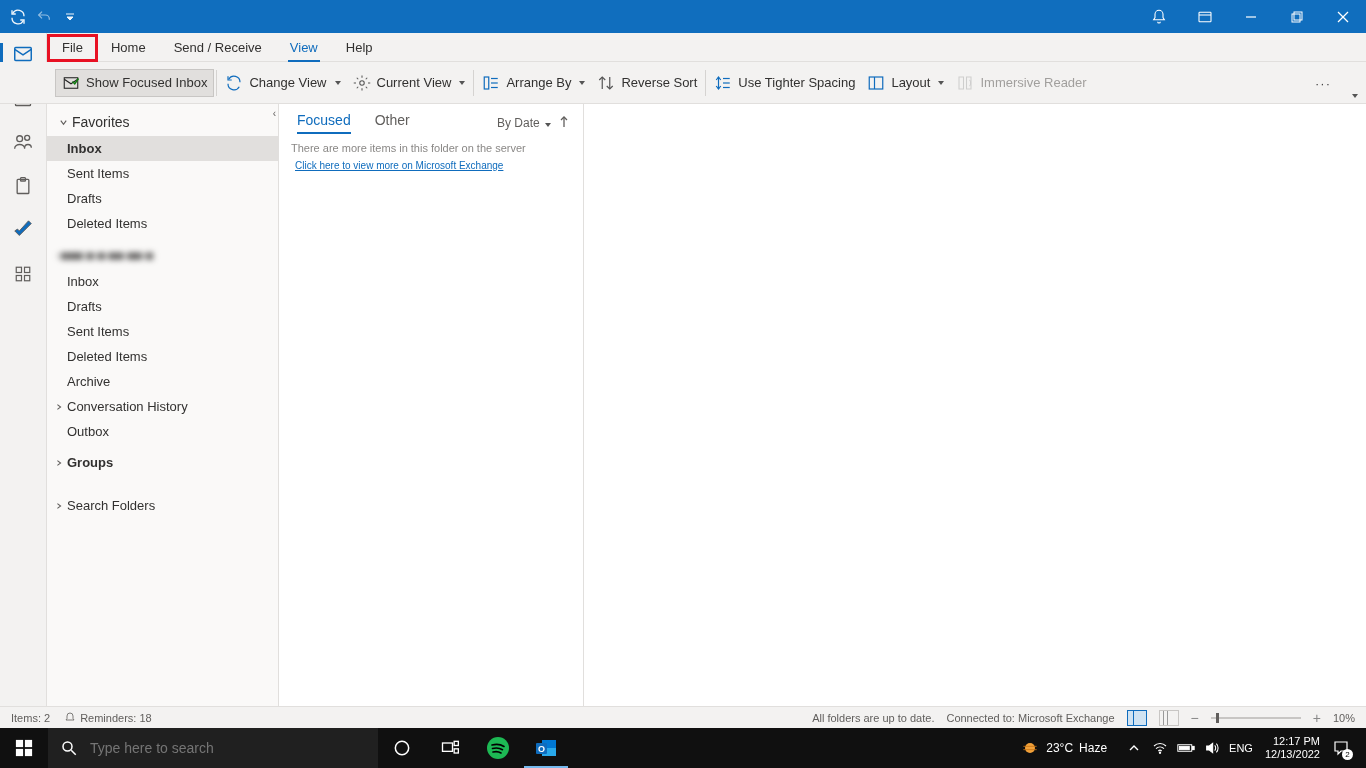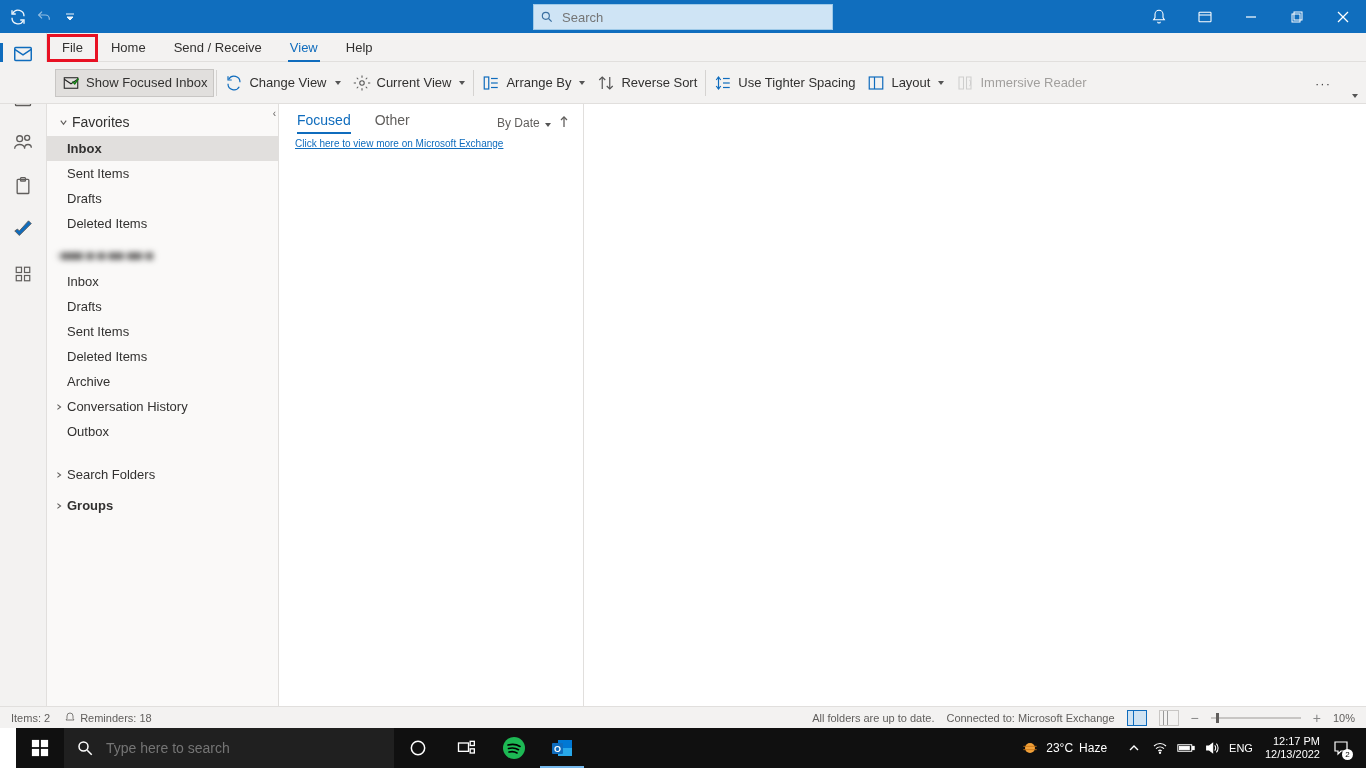--- a/index.html
+++ b/index.html
@@ -63,21 +63,21 @@
   .reading { flex:1; background:#fff; }
   
   .statusbar { position:absolute; left:0; right:0; bottom:40px; height:22px; background:#f3f2f1; border-top:1px solid #e1dfdd; display:flex; align-items:center; font-size:11px; color:#605e5c; padding:0 11px; justify-content:space-between;}
   .sb-left { display:flex; align-items:center; gap:14px;}
   .sb-right { display:flex; align-items:center; gap:12px;}
   .viewbtn { width:20px; height:16px; border:1px solid #c8c6c4; display:inline-flex; }
   .viewbtn.active { background:#d0e3f2; border-color:#0f6cbd;}
   .zoom-track { width:90px; height:2px; background:#c8c6c4; position:relative;}
   .zoom-thumb { position:absolute; left:5px; top:-4px; width:3px; height:10px; background:#605e5c;}
   
-  .taskbar { position:absolute; left:16px; right:0; bottom:0; height:40px; background:#101010; color:#fff; display:flex; align-items:center; font-size:13px;}
+  .taskbar { position:absolute; left:0; right:0; bottom:0; height:40px; background:#101010; color:#fff; display:flex; align-items:center; font-size:13px;}
   .tb-btn { width:48px; height:40px; display:flex; align-items:center; justify-content:center;}
   .tb-search { flex:0 0 330px; height:40px; background:#202020; display:flex; align-items:center; padding:0 12px; color:#ccc; gap:10px;}
   .tb-search input { background:transparent; border:none; outline:none; color:#ccc; font-size:14px; flex:1;}
   .tb-apps { display:flex; }
   .tb-app { width:48px; height:40px; display:flex; align-items:center; justify-content:center; position:relative;}
   .tb-app.active::after { content:""; position:absolute; left:2px; right:2px; bottom:0; height:2px; background:#76b9ed;}
   .tb-tray { position:absolute; right:0; top:0; height:40px; display:flex; align-items:center; gap:8px; padding-right:16px; color:#fff; font-size:11px;}
   .tray-icon { width:18px; height:18px; display:flex; align-items:center; justify-content:center;}
   .clock { text-align:right; line-height:1.15; font-size:11px; padding:0 4px;}
   .weather { display:flex; align-items:center; gap:6px; font-size:12px; margin-right:10px;}
@@ -101,29 +101,20 @@
           <path d="M4 9h10a6 6 0 0 1 6 6v1"></path>
         </svg>
     </div>
     <div class="tb-icon">
       <svg width="10" height="10" viewBox="0 0 10 10">
           <line x1="1" y1="2" x2="9" y2="2" stroke="#fff" stroke-width="1"></line>
           <polygon points="2,5 8,5 5,8" fill="#fff"></polygon>
         </svg>
     </div>
   </div>
-  <div class="search-wrap">
-    <div class="search-box">
-      <svg width="14" height="14" viewBox="0 0 24 24" fill="none" stroke-width="2">
-          <circle cx="10" cy="10" r="6"></circle>
-          <line x1="15" y1="15" x2="20" y2="20"></line>
-        </svg>
-      <input placeholder="Search" style="">
-    </div>
-  </div>
   <div class="tb-right">
     <div class="winctrl">
       <svg width="16" height="16" viewBox="0 0 24 24" fill="none" stroke-width="1.6">
           <path d="M6 8a6 6 0 0 1 12 0v5l2 3H4l2-3z"></path>
           <path d="M10 19a2 2 0 0 0 4 0"></path>
         </svg>
     </div>
     <div class="winctrl">
       <svg width="16" height="16" viewBox="0 0 24 24" fill="none" stroke-width="1.6">
           <rect x="3" y="5" width="18" height="14" rx="1"></rect>
@@ -302,50 +293,51 @@
     <div class="folder sub">Deleted Items</div>
     <div class="folder sub">Archive</div>
     <div class="folder l2">
       <svg width="8" height="8" viewBox="0 0 10 10" style="margin-left:-12px">
           <polyline points="3,2 7,5 3,8" fill="none" stroke="#605e5c" stroke-width="1.3"></polyline>
         </svg>
       <span>Conversation History</span>
     </div>
     <div class="folder sub">Outbox</div>
 
+    <div class="folder l2" style="margin-top:6px;font-weight:600">
+      <svg width="8" height="8" viewBox="0 0 10 10" style="margin-left:-12px">
+          <polyline points="3,2 7,5 3,8" fill="none" stroke="#605e5c" stroke-width="1.3"></polyline>
+        </svg>
+      <span>Groups</span>
+    </div>
     <div class="folder l2" style="margin-top:18px">
       <svg width="8" height="8" viewBox="0 0 10 10" style="margin-left:-12px">
           <polyline points="3,2 7,5 3,8" fill="none" stroke="#605e5c" stroke-width="1.3"></polyline>
         </svg>
       <span>Search Folders</span>
-    </div>
-    <div class="folder l2" style="margin-top:6px;font-weight:600">
-      <svg width="8" height="8" viewBox="0 0 10 10" style="margin-left:-12px">
-          <polyline points="3,2 7,5 3,8" fill="none" stroke="#605e5c" stroke-width="1.3"></polyline>
-        </svg>
-      <span>Groups</span>
     </div>
   </div>
 
   <div class="msglist">
     <div class="msglist-header">
       <div class="ml-tabs">
         <div class="ml-tab active">Focused</div>
         <div class="ml-tab">Other</div>
       </div>
       <div class="ml-sort">
         <span><span>By Date</span> <span class="caret"></span></span>
         <span>
           <svg width="10" height="12" viewBox="0 0 10 12">
               <line x1="5" y1="11" x2="5" y2="1" stroke="#605e5c" stroke-width="1.3"></line>
               <polyline points="2,4 5,1 8,4" fill="none" stroke="#605e5c" stroke-width="1.3"></polyline>
             </svg>
         </span>
       </div>
     </div>
+    <div class="ml-note">There are more items in this folder on the server</div>
     <div class="ml-link">Click here to view more on Microsoft Exchange</div>
   </div>
 
   <div class="reading"></div>
 </div>
 
 <div class="statusbar">
   <div class="sb-left">
     <span>Items: 2</span>
     <span style="display:flex;align-items:center;gap:4px;">

